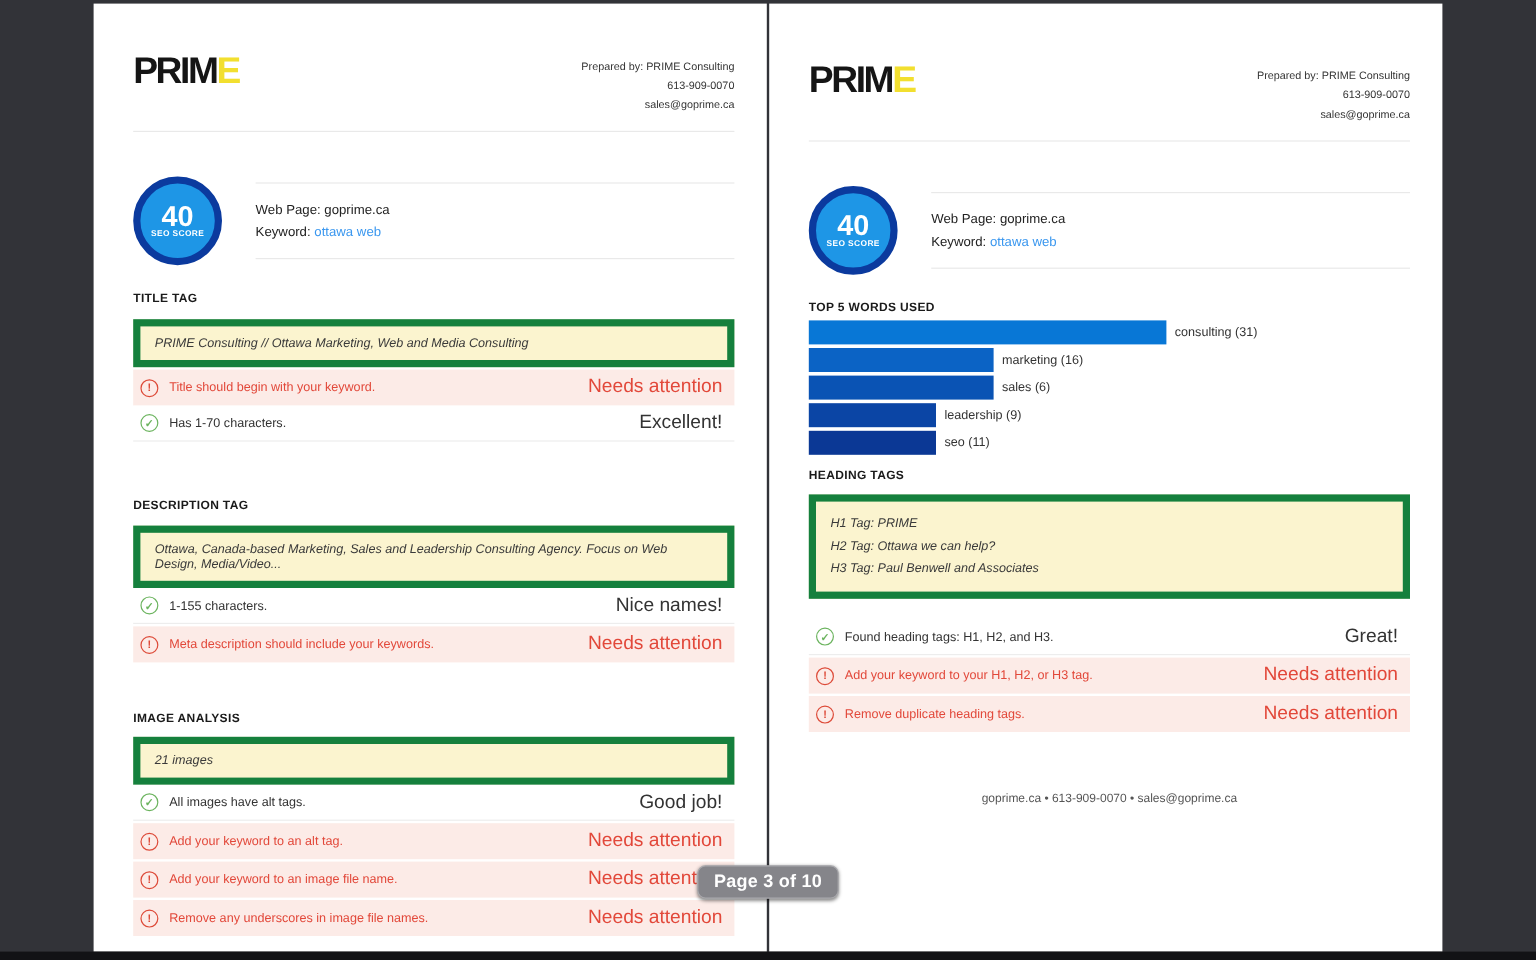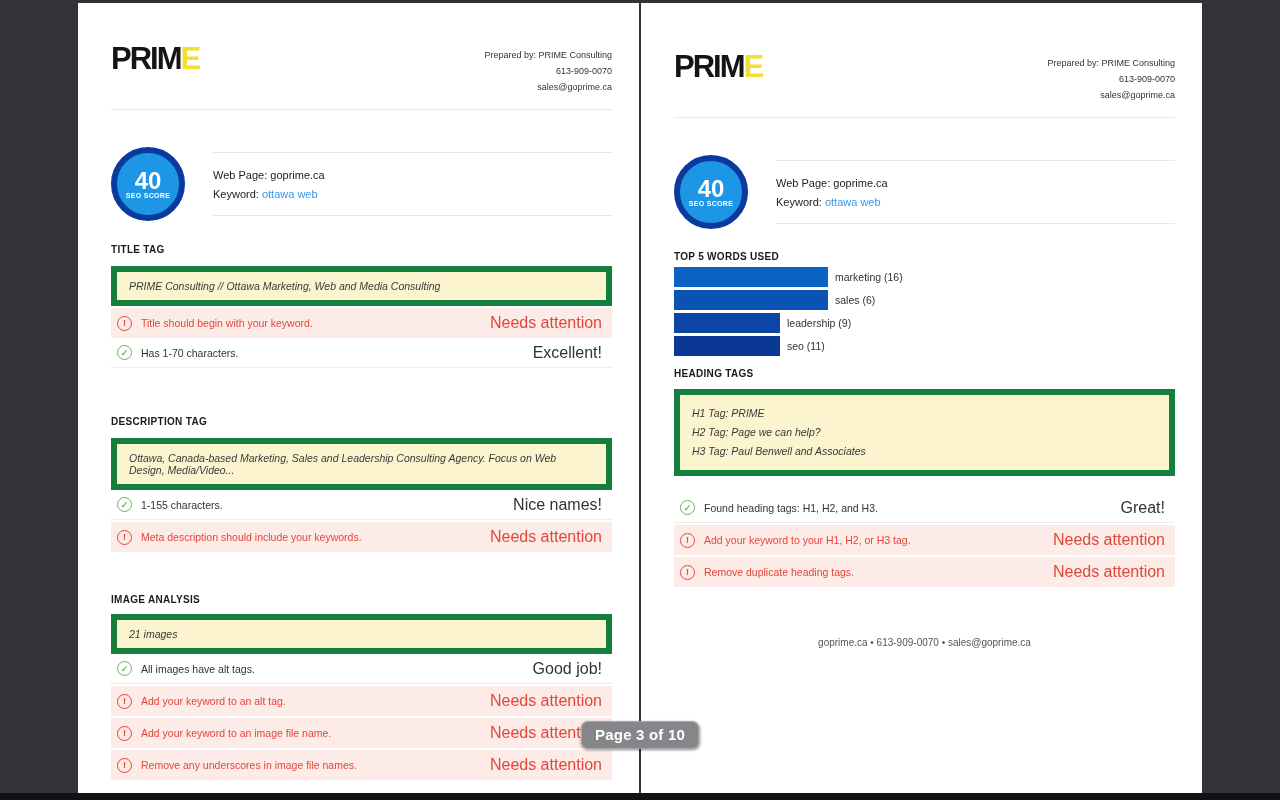--- a/index.html
+++ b/index.html
@@ -172,41 +172,45 @@
       </div>
       <div class="score-info">
         <div>Web Page: goprime.ca</div>
         <div><span>Keyword:</span> <a>ottawa web</a></div>
       </div>
     </div>
 
     <div class="sec-heading mt-words">TOP 5 WORDS USED</div>
     <div class="bars">
       <div class="bar-row">
+        <div class="bar" style="width: 298px; height: 20px; background: rgb(8, 119, 214);"></div>
+        <span class="bar-label">consulting (31)</span>
+      </div>
+      <div class="bar-row">
         <div class="bar" style="width: 154px; height: 20px; background: rgb(11, 99, 197);"></div>
         <span class="bar-label">marketing (16)</span>
       </div>
       <div class="bar-row">
         <div class="bar" style="width: 154px; height: 20px; background: rgb(10, 83, 180);"></div>
         <span class="bar-label">sales (6)</span>
       </div>
       <div class="bar-row">
         <div class="bar" style="width: 106px; height: 20px; background: rgb(11, 69, 165);"></div>
         <span class="bar-label">leadership (9)</span>
       </div>
       <div class="bar-row">
         <div class="bar" style="width: 106px; height: 20px; background: rgb(11, 56, 149);"></div>
         <span class="bar-label">seo (11)</span>
       </div>
     </div>
 
     <div class="sec-heading mt-htags">HEADING TAGS</div>
     <div class="note-box multi mt-hbox">
       <div>H1 Tag: PRIME</div>
-      <div>H2 Tag: Page we can help?</div>
+      <div>H2 Tag: Ottawa we can help?</div>
       <div>H3 Tag: Paul Benwell and Associates</div>
     </div>
     <div class="row ok mt-okgap">
       <span class="icon okc">✓</span>
       <span class="row-text">Found heading tags: H1, H2, and H3.</span>
       <span class="row-status">Great!</span>
     </div>
     <div class="row alert">
       <span class="icon alc">!</span>
       <span class="row-text">Add your keyword to your H1, H2, or H3 tag.</span>

